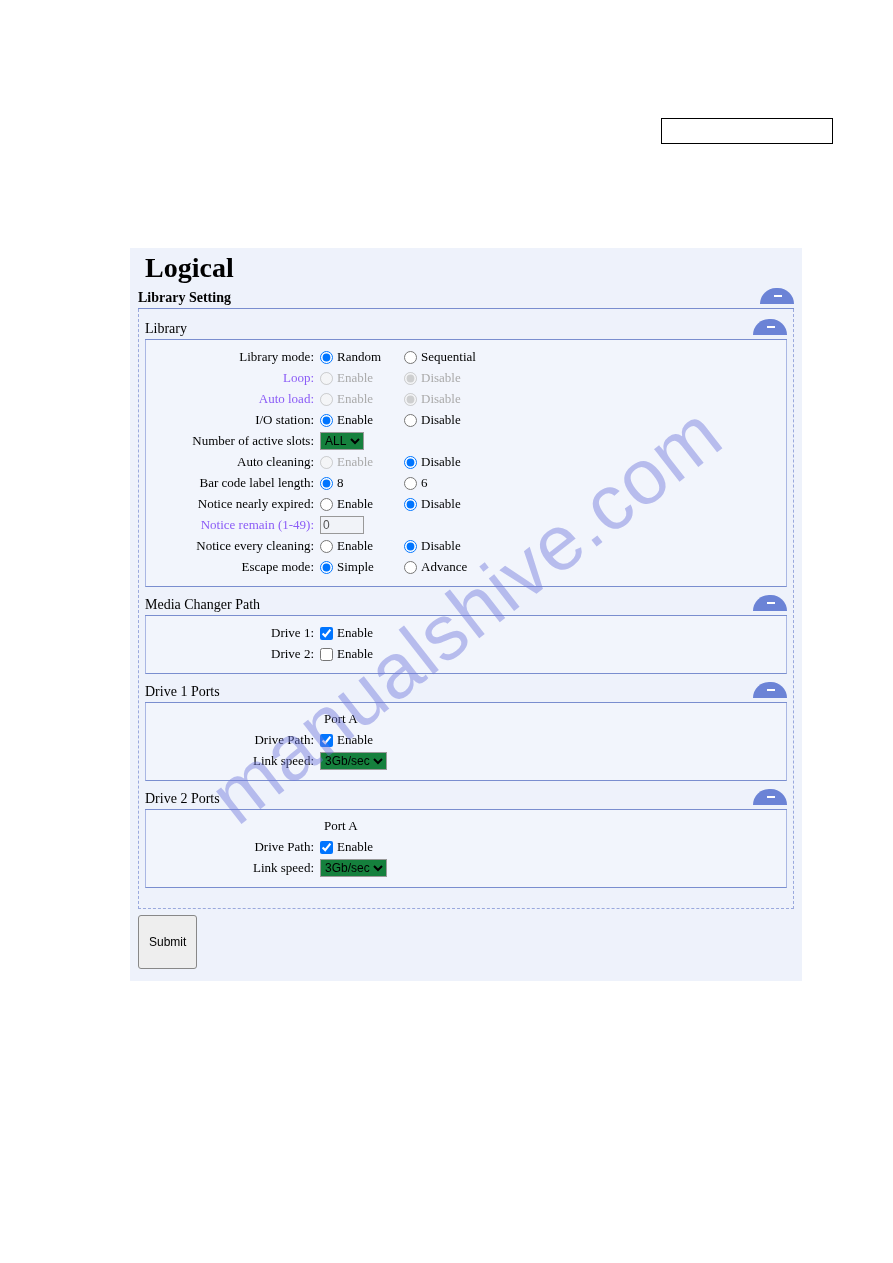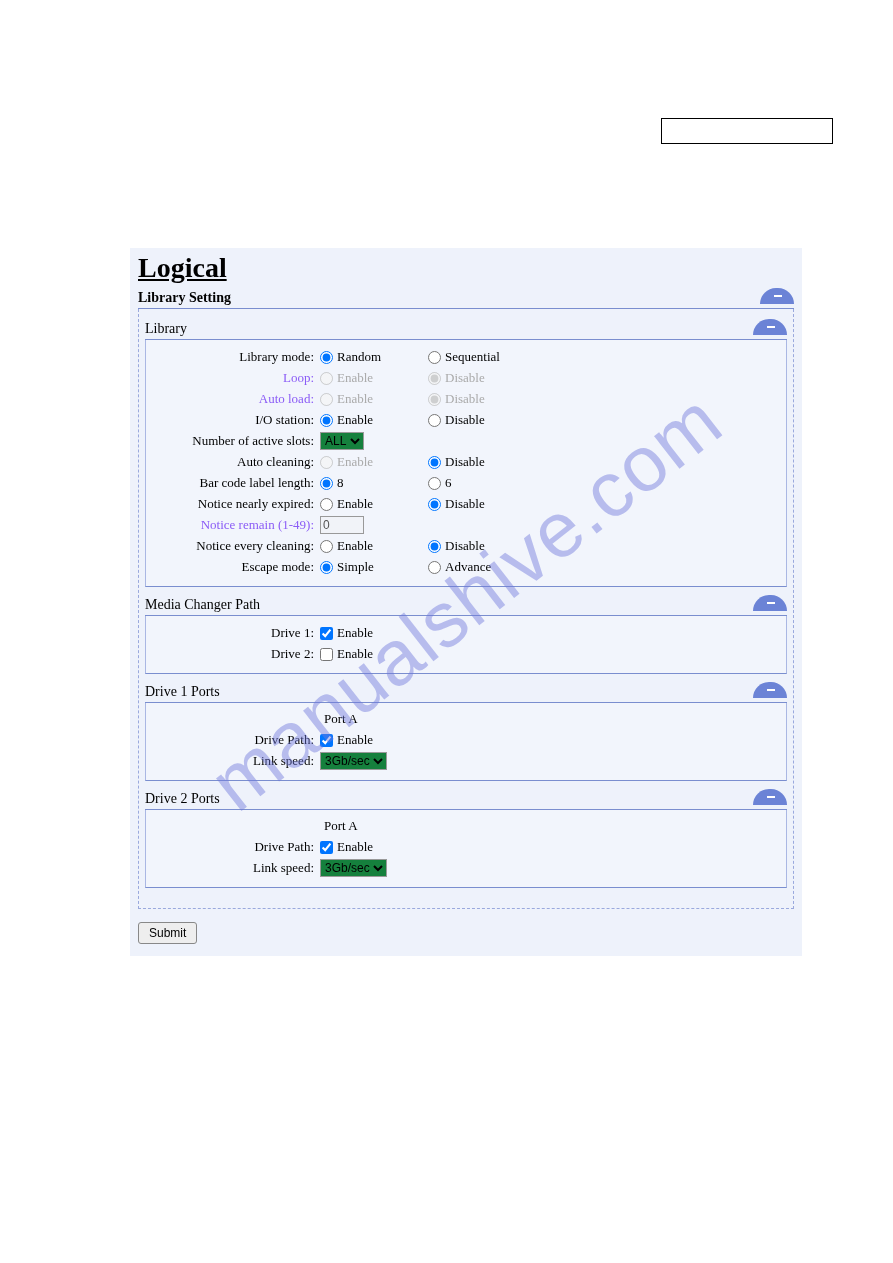--- a/index.html
+++ b/index.html
@@ -27,23 +27,22 @@
     left: 130px;
     top: 248px;
     width: 672px;
     background: #eef2fb;
     padding: 4px 8px 12px 8px;
     box-sizing: border-box;
   }
   h1.page-title {
     font-size: 28px;
     font-weight: bold;
-    margin: 0 0 4px 0;
+    margin: 0 0 4px 7px;
     font-family: "Times New Roman", serif;
-    text-decoration: underline;
   }
   .section-title {
     font-weight: bold;
     font-size: 14px;
     margin-top: 6px;
     position: relative;
   }
   .hr {
     border: none;
     border-top: 1px solid #7a8ecf;
@@ -100,21 +99,21 @@
     min-height: 20px;
     margin: 1px 0;
   }
   .label {
     width: 162px;
     text-align: right;
     padding-right: 6px;
     font-size: 13px;
   }
   .label.dim { color: #8b5cf6; }
-  .col1 { width: 108px; display: flex; align-items: center; }
+  .col1 { width: 84px; display: flex; align-items: center; }
   .col2 { width: 100px; display: flex; align-items: center; }
   .opt-text { margin-left: 2px; font-size: 13px; }
   .opt-text.dim { color: #aaa; }
   input[type=radio], input[type=checkbox] {
     margin: 0 2px 0 0;
     vertical-align: middle;
   }
   select {
     font-family: Arial, sans-serif;
     font-size: 12px;
@@ -129,25 +128,25 @@
     padding: 1px 2px;
   }
   .port-header {
     margin-left: 172px;
     font-size: 13px;
     padding: 2px 0;
   }
   button.submit {
     font-family: Arial, sans-serif;
     font-size: 12px;
-    padding: 3px 10px;
+    padding: 19px 10px;
     background: #eee;
     border: 1px solid #888;
     border-radius: 3px;
-    margin-top: 13px;
+    margin-top: 6px;
   }
   .watermark {
     position: absolute;
     left: 50%;
     top: 50%;
     transform: translate(-50%, -50%) rotate(-38deg);
     font-size: 78px;
     font-family: Arial, sans-serif;
     color: rgba(110, 120, 220, 0.45);
     pointer-events: none;

